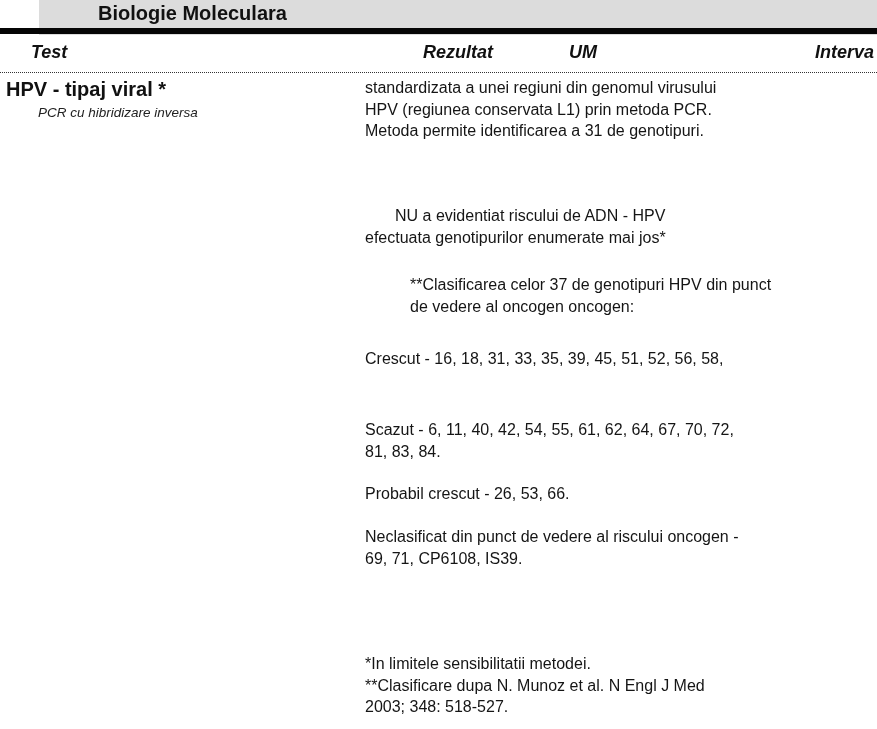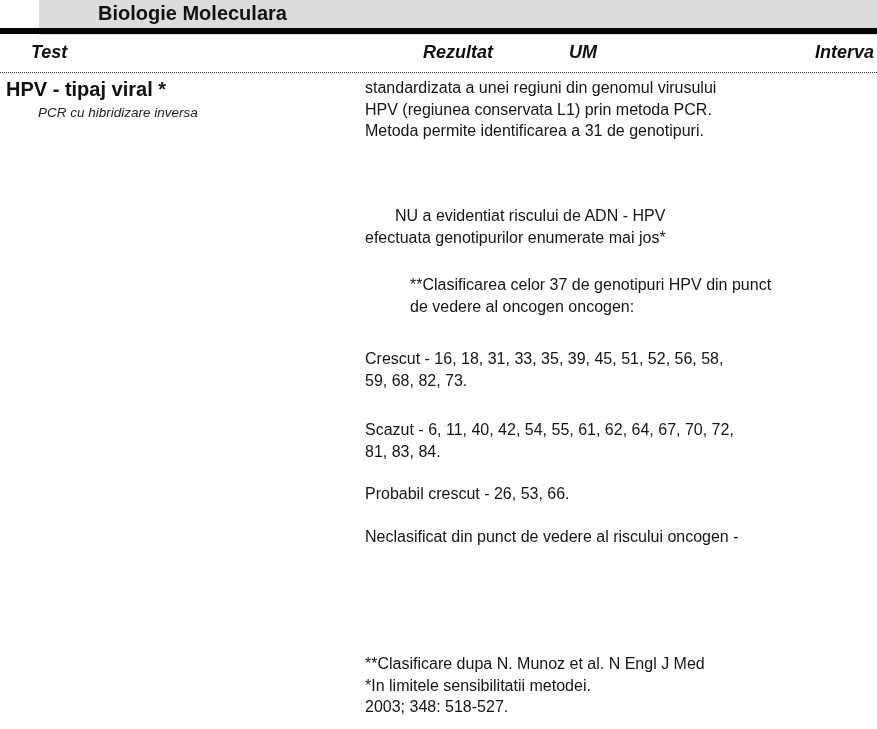--- a/index.html
+++ b/index.html
@@ -118,33 +118,33 @@
   <div>efectuata genotipurilor enumerate mai jos*</div>
 </div>
 
 <div class="result-block" style="top:274px;margin-left:45px;">
   <div>**Clasificarea celor 37 de genotipuri HPV din punct</div>
   <div>de vedere al oncogen oncogen:</div>
 </div>
 
 <div class="result-block" style="top:348px;">
   <div>Crescut - 16, 18, 31, 33, 35, 39, 45, 51, 52, 56, 58,</div>
-  <div>59, 68, 82, 73.</div>
 </div>
 
 <div class="result-block" style="top:419px;">
   <div>Scazut - 6, 11, 40, 42, 54, 55, 61, 62, 64, 67, 70, 72,</div>
   <div>81, 83, 84.</div>
 </div>
 
 <div class="result-block" style="top:483px;">
   <div>Probabil crescut  - 26, 53, 66.</div>
 </div>
 
 <div class="result-block" style="top:526px;">
   <div>Neclasificat din punct de vedere al riscului oncogen -</div>
+  <div>69, 71, CP6108, IS39.</div>
 </div>
 
 <div class="result-block" style="top:653px;">
+  <div>*In limitele sensibilitatii metodei.</div>
   <div>**Clasificare dupa N. Munoz et al. N Engl J Med</div>
-  <div>*In limitele sensibilitatii metodei.</div>
   <div>2003; 348: 518-527.</div>
 </div>
 
 </body></html>

